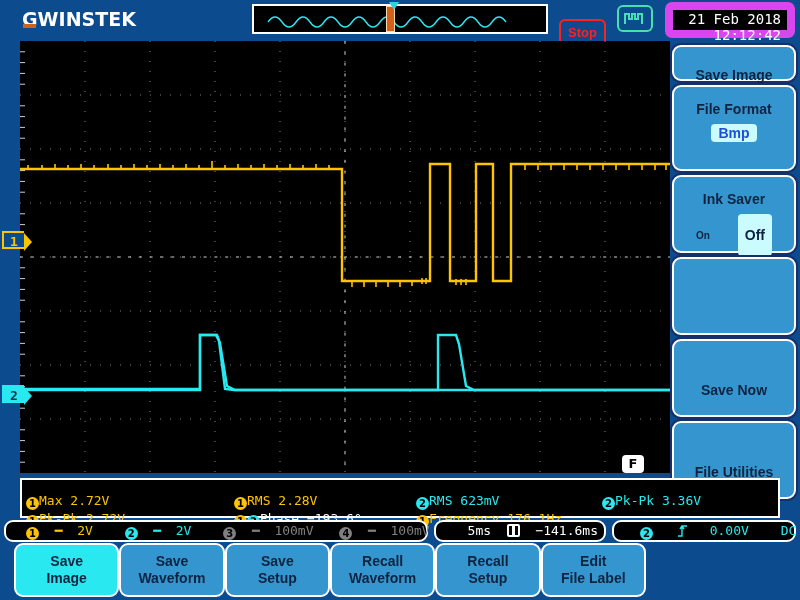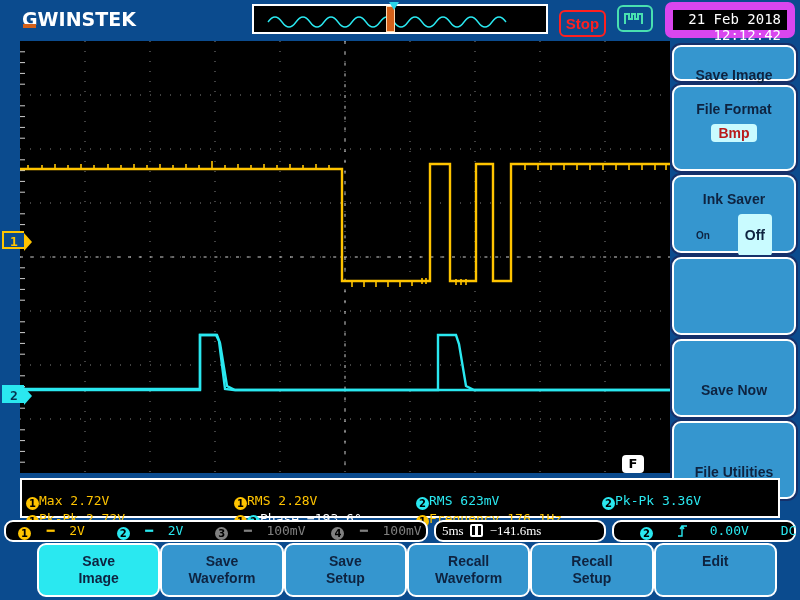--- a/index.html
+++ b/index.html
@@ -15,21 +15,21 @@
   .topbar{position:absolute;left:0;top:0;width:800px;height:40px;background:#0b4b8e;}
   .logo{position:absolute;left:22px;top:8px;font-weight:bold;font-size:19px;letter-spacing:0px;color:#ffffff;font-family:"DejaVu Sans",sans-serif;white-space:nowrap;}
   .logo .u{position:relative;display:inline-block;}
   .logo .u:after{content:"";position:absolute;left:1px;bottom:2px;width:13px;height:4px;background:#d4611a;}
 
   .previewbox{position:absolute;left:252px;top:4px;width:296px;height:30px;background:#000;border:2px solid #ffffff;box-sizing:border-box;}
   .previewbox svg{display:block;}
   .trigbar{position:absolute;left:386px;top:6px;width:9px;height:26px;background:#d4611a;border:1px solid #ffd9b0;box-sizing:border-box;}
   .trigmark{position:absolute;left:389px;top:2px;width:0;height:0;border-left:5px solid transparent;border-right:5px solid transparent;border-top:8px solid #2ad4e8;}
 
-  .stopbtn{position:absolute;left:559px;top:10px;width:47px;height:27px;border:2px solid #ff2020;border-radius:6px;box-sizing:border-box;color:#ff2020;font-weight:bold;font-size:15px;line-height:23px;text-align:center;font-family:"Liberation Sans",sans-serif;}
+  .stopbtn{position:absolute;left:559px;top:19px;width:47px;height:27px;border:2px solid #ff2020;border-radius:6px;box-sizing:border-box;color:#ff2020;font-weight:bold;font-size:13px;line-height:23px;text-align:center;font-family:"Liberation Sans",sans-serif;}
   .modebtn{position:absolute;left:617px;top:5px;width:36px;height:27px;border:2px solid #49e0b0;border-radius:6px;box-sizing:border-box;}
   .modebtn svg{display:block;margin:3px auto;}
 
   .datetime{position:absolute;left:665px;top:2px;width:130px;height:36px;background:#000;border:8px solid #d946ef;border-radius:7px;box-sizing:border-box;color:#fff;font-family:"DejaVu Sans Mono",monospace;font-size:14px;line-height:16px;text-align:right;padding:1px 6px 0 0;letter-spacing:0px;}
 
   
   .gridwrap{position:absolute;left:20px;top:41px;width:650px;height:432px;background:#000;overflow:hidden;}
   .gridwrap svg{display:block;}
 
   .chmark{position:absolute;width:22px;height:18px;font-family:"DejaVu Sans Mono",monospace;font-size:13px;font-weight:bold;line-height:17px;text-align:center;box-sizing:border-box;}
@@ -46,51 +46,51 @@
   .mitem{position:relative;width:124px;box-sizing:border-box;background:#3596cf;border:2px solid #ffffff;border-radius:9px;margin-bottom:4px;color:#0e2340;text-align:center;font-weight:bold;font-size:14px;font-family:"Liberation Sans",sans-serif;box-shadow:0 0 0 2px #15306a;}
   .mitem .lbl{display:block;padding-top:12px;}
   .mi-saveimage{height:36px;line-height:32px;}
   .mi-fileformat{height:86px;}
   .mi-inksaver{height:78px;}
   .mi-blank{height:78px;}
   .mi-savenow{height:78px;line-height:74px;}
   .mi-fileutil{height:78px;line-height:74px;}
 
   .mi-fileformat .t{margin-top:14px;font-size:14px;}
-  .mi-fileformat .v{display:inline-block;margin-top:7px;background:#c9fbff;border-radius:4px;padding:1px 7px;font-size:14px;color:#b91c1c;}
+  .mi-fileformat .v{display:inline-block;margin-top:7px;background:#c9fbff;border-radius:4px;padding:1px 7px;font-size:14px;color:#1d4ed8;}
   .mi-inksaver .t{margin-top:14px;font-size:14px;}
   .mi-inksaver .row{margin-top:7px;display:flex;justify-content:space-around;align-items:center;padding:0 8px;}
   .mi-inksaver .on{font-size:10px;}
   .mi-inksaver .off{background:#c9fbff;border-radius:4px;padding:13px 7px;font-size:14px;}
 
   
   .measure{position:absolute;left:20px;top:478px;width:760px;height:40px;background:#000;border:2px solid #ffffff;box-sizing:border-box;font-family:"DejaVu Sans Mono",monospace;font-size:13px;}
   .mrow{position:relative;height:18px;}
   .mcell{position:absolute;white-space:nowrap;line-height:18px;margin-top:12px;}
   .badge{display:inline-block;width:13px;height:13px;border-radius:50%;color:#000;font-size:10px;font-weight:bold;line-height:13px;text-align:center;vertical-align:-2px;font-family:"DejaVu Sans",sans-serif;}
   .b1{background:#ffc400;}
   .b2{background:#2ae8f0;}
   .c1{color:#ffc400;}
   .c2{color:#2ae8f0;}
   .cw{color:#ffffff;}
 
   
   .statusbar{position:absolute;left:4px;top:520px;width:792px;height:22px;font-family:"DejaVu Sans Mono",monospace;font-size:13px;}
   .sgroup{position:absolute;top:0;height:22px;background:#000;border:2px solid #ffffff;border-radius:9px;box-sizing:border-box;line-height:17px;white-space:nowrap;padding:0 6px;}
   .sg-chan{left:0;width:424px;}
-  .sg-time{left:430px;width:172px;text-align:left;font-family:Liberation Serif, serif;}
+  .sg-time{left:430px;width:172px;text-align:right;}
   .sg-trig{left:608px;width:184px;}
   .dash{letter-spacing:-1px;}
   .gray{color:#808080;}
   .sitem{display:inline-block;}
   .hicon{display:inline-block;width:13px;height:13px;border:2px solid #fff;border-radius:2px;box-sizing:border-box;position:relative;vertical-align:-2px;}
   .hicon:before{content:"";position:absolute;left:3px;top:0px;width:3px;height:9px;background:#fff;}
 
   
-  .fkeys{position:absolute;left:14px;top:543px;width:740px;height:54px;display:flex;margin-left:23px;}
+  .fkeys{position:absolute;left:14px;top:543px;width:632px;height:54px;display:flex;}
   .fkey{flex:1;background:#3596cf;border:2px solid #ffffff;border-radius:9px;box-sizing:border-box;color:#0e2340;font-weight:bold;font-size:14px;text-align:center;line-height:17px;padding-top:8px;font-family:"Liberation Sans",sans-serif;}
   .fkey.active{background:#2ae8f0;}
   .fkey span{display:block;}
 </style>
 </head>
 <body>
 
 <div id="root">
 
   <div class="topbar">
@@ -317,21 +317,21 @@
     <div class="mrow">
       <span class="mcell c1" style="left:4px;"><span class="badge b1">1</span><span>Pk-Pk</span>&nbsp;<span>2.72V</span></span>
       <span class="mcell cw" style="left:212px;"><span class="badge b1">1</span><span class="badge b2">2</span><span>Phase</span>&nbsp;<span>−193.6°</span></span>
       <span class="mcell c1" style="left:394px;"><span class="badge b1">1</span><span>Frequency</span>&nbsp;<span>176.1Hz</span></span>
     </div>
   </div>
 
   <div class="statusbar">
 
     <div class="sgroup sg-chan">
-      <span class="sitem c1" style="margin-left:6px;"><span class="badge b1">1</span>&nbsp;&nbsp;<span class="dash">━</span>&nbsp;&nbsp;<span>2V</span></span>
+      <span class="sitem c1" style="margin-left:14px;"><span class="badge b1">1</span>&nbsp;&nbsp;<span class="dash">━</span>&nbsp;&nbsp;<span>2V</span></span>
       <span class="sitem c2" style="margin-left:24px;"><span class="badge b2">2</span>&nbsp;&nbsp;<span class="dash">━</span>&nbsp;&nbsp;<span>2V</span></span>
       <span class="sitem gray" style="margin-left:24px;"><span class="badge" style="background:#808080;">3</span>&nbsp;&nbsp;<span class="dash">━</span>&nbsp;&nbsp;<span>100mV</span></span>
       <span class="sitem gray" style="margin-left:18px;"><span class="badge" style="background:#808080;">4</span>&nbsp;&nbsp;<span class="dash">━</span>&nbsp;&nbsp;<span>100mV</span></span>
     </div>
 
     <div class="sgroup sg-time">
       <span class="cw">5ms</span>&nbsp;&nbsp;<span class="hicon"></span>&nbsp;&nbsp;<span class="cw">−141.6ms</span>
     </div>
 
     <div class="sgroup sg-trig">
@@ -360,16 +360,17 @@
     <div class="fkey">
       <span>Recall</span>
       <span>Waveform</span>
     </div>
     <div class="fkey">
       <span>Recall</span>
       <span>Setup</span>
     </div>
     <div class="fkey">
       <span>Edit</span>
+      <span>File Label</span>
     </div>
   </div>
 
 </div>
 
 </body></html>

